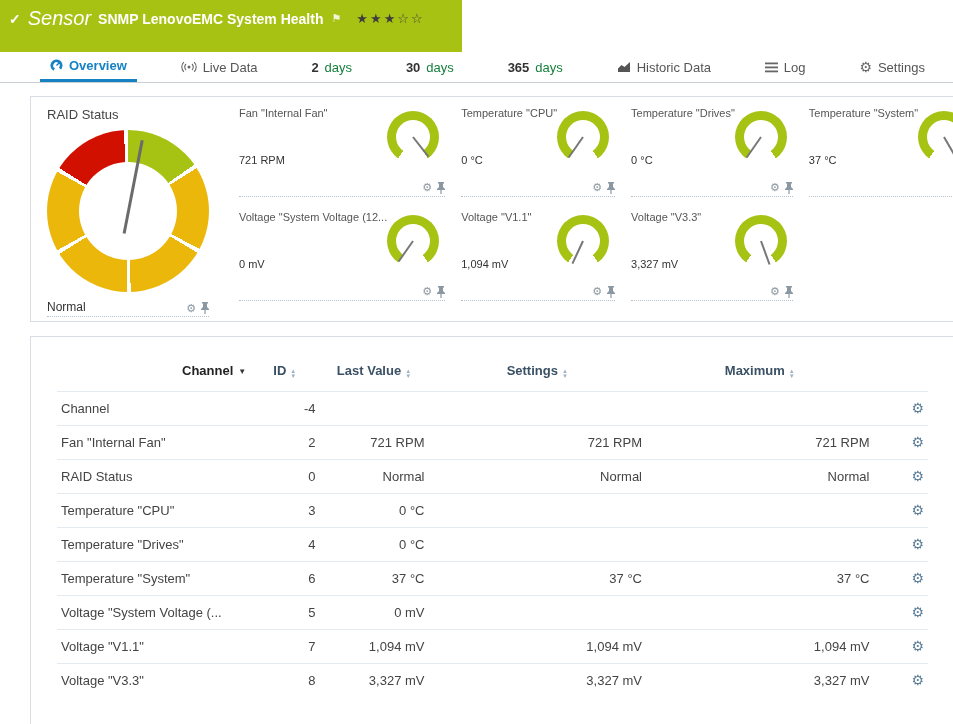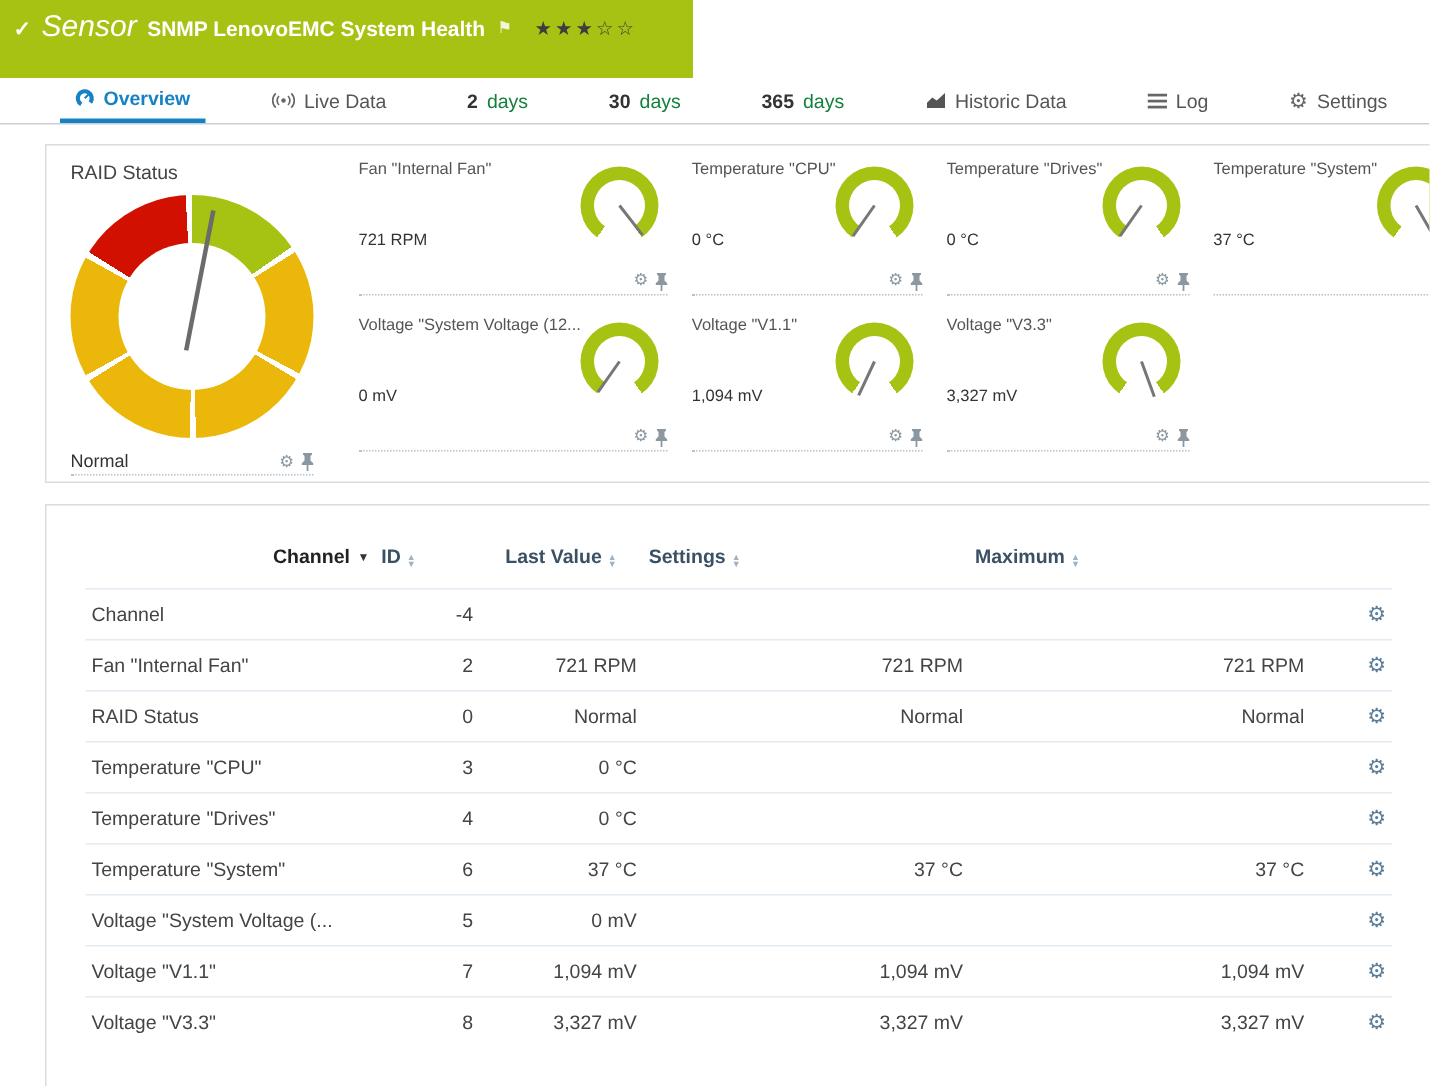--- a/index.html
+++ b/index.html
@@ -70,21 +70,21 @@
   .mini-gauge::after { content:""; position:absolute; inset:9px; background:#fff; border-radius:50%; }
   .mini-needle { position:absolute; left:calc(50% - 1px); bottom:50%; width:2px; height:25px;
     background:#777; transform-origin:50% 100%; z-index:2; }
   .tile-value { position:absolute; left:0; top:47px; font-size:11px; color:#333; }
   .tile-footer { position:absolute; left:0; right:0; bottom:0; border-bottom:1px dotted #b5c2cb;
     text-align:right; padding-bottom:1px; }
 
   
   .card.table-card { margin-top:14px; padding:16px 26px 0; min-height:390px; }
   table { width:100%; border-collapse:collapse; font-size:13px; color:#444; }
-  th { font-weight:bold; color:#3a5064; padding:10px 4px 12px; vertical-align:top; text-align:left; }
+  th { font-weight:bold; color:#3a5064; padding:10px 4px 12px; vertical-align:top; text-align:center; }
   th.col-channel { text-align:right; color:#222; }
   th.col-last { text-align:center; }
   td { padding:9px 4px; border-top:1px solid #e2eaf2; }
   td.num { text-align:right; }
   td.gear-cell { text-align:right; }
   .row-gear { font-size:14px; color:#5a7d99; cursor:pointer; line-height:1; }
   .sort-caret { display:inline-block; font-size:8px; color:#333; margin-left:5px; vertical-align:1px; }
   .sort-pair { display:inline-flex; flex-direction:column; font-size:6px; line-height:5px;
     color:#9fb2c3; margin-left:4px; vertical-align:2px; font-style:normal; }
 </style>

